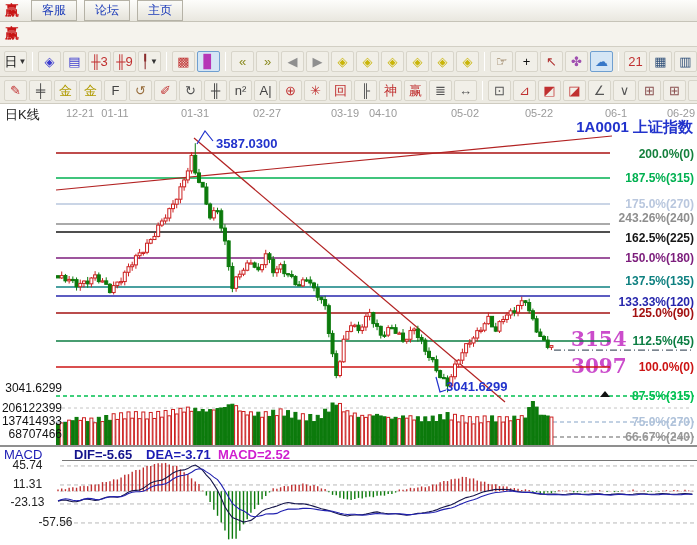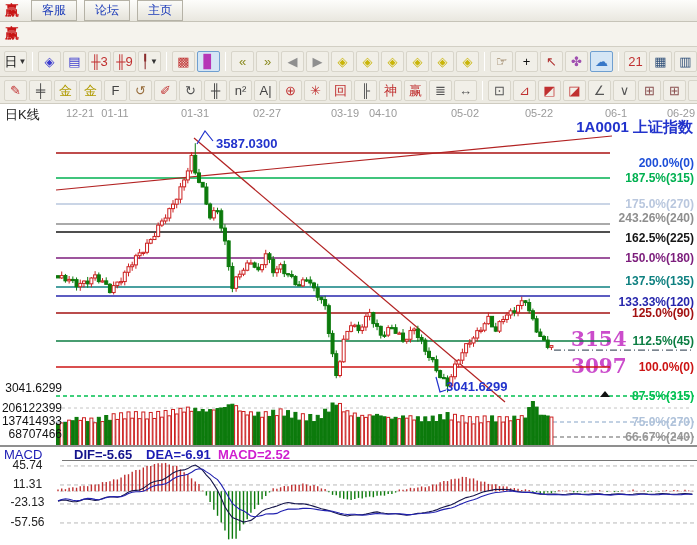--- a/index.html
+++ b/index.html
@@ -247,30 +247,30 @@
 
     <div class="abs leftlab" style="left:0;top:278px;">3041.6299</div>
     <div id="volLabels">
         <div class="abs leftlab" style="left: 0px; top: 298px;">206122399</div>
         <div class="abs leftlab" style="left: 0px; top: 311px;">137414933</div>
         <div class="abs leftlab" style="left: 0px; top: 324px;">68707466</div>
       </div>
 
     <div class="abs" style="left:4px;top:344px;font-size:13px;font-weight:normal;color:#1b1bb4;z-index:3;">MACD</div>
     <div class="abs" style="left:74px;top:344px;font-size:13px;font-weight:600;color:#14148c;z-index:3;">DIF=-5.65</div>
-    <div class="abs" style="left:146px;top:344px;font-size:13px;font-weight:600;color:#1b1bb4;z-index:3;">DEA=-6.91</div>
+    <div class="abs" style="left:146px;top:344px;font-size:13px;font-weight:600;color:#1b1bb4;z-index:3;">DEA=-3.71</div>
     <div class="abs" style="left:218px;top:344px;font-size:13px;font-weight:600;color:#cf1ecf;z-index:3;">MACD=2.52</div>
     <div id="macdScale">
         <div class="abs macdlab" style="left: 0px; top: 355px;">45.74</div>
         <div class="abs macdlab" style="left: 0px; top: 374px;">11.31</div>
         <div class="abs macdlab" style="left: 0px; top: 392px;">-23.13</div>
-        <div class="abs macdlab" style="left: 0px; top: 412px;">-57.56</div>
+        <div class="abs macdlab" style="left: 0px; top: 412px; padding-left: 28px;">-57.56</div>
       </div>
     <div id="lvlLabels">
-        <div class="abs lvl" style="color: #1d4ed8; top: 53px;">200.0%(0)</div>
+        <div class="abs lvl" style="color: #15803d; top: 44px;">200.0%(0)</div>
         <div class="abs lvl" style="color: rgb(0, 176, 80); top: 68px;">187.5%(315)</div>
         <div class="abs lvl" style="color: rgb(185, 199, 222); top: 94px;">175.0%(270)</div>
         <div class="abs lvl" style="color: rgb(142, 142, 142); top: 108px;">243.26%(240)</div>
         <div class="abs lvl" style="color: rgb(21, 21, 21); top: 128px;">162.5%(225)</div>
         <div class="abs lvl" style="color: rgb(124, 29, 124); top: 148px;">150.0%(180)</div>
         <div class="abs lvl" style="color: rgb(14, 128, 128); top: 171px;">137.5%(135)</div>
         <div class="abs lvl" style="color: rgb(38, 38, 172); top: 192px;">133.33%(120)</div>
         <div class="abs lvl" style="color: rgb(163, 17, 17); top: 203px;">125.0%(90)</div>
         <div class="abs lvl" style="color: rgb(11, 125, 66); top: 231px;">112.5%(45)</div>
         <div class="abs lvl" style="color: rgb(204, 20, 20); top: 257px;">100.0%(0)</div>

